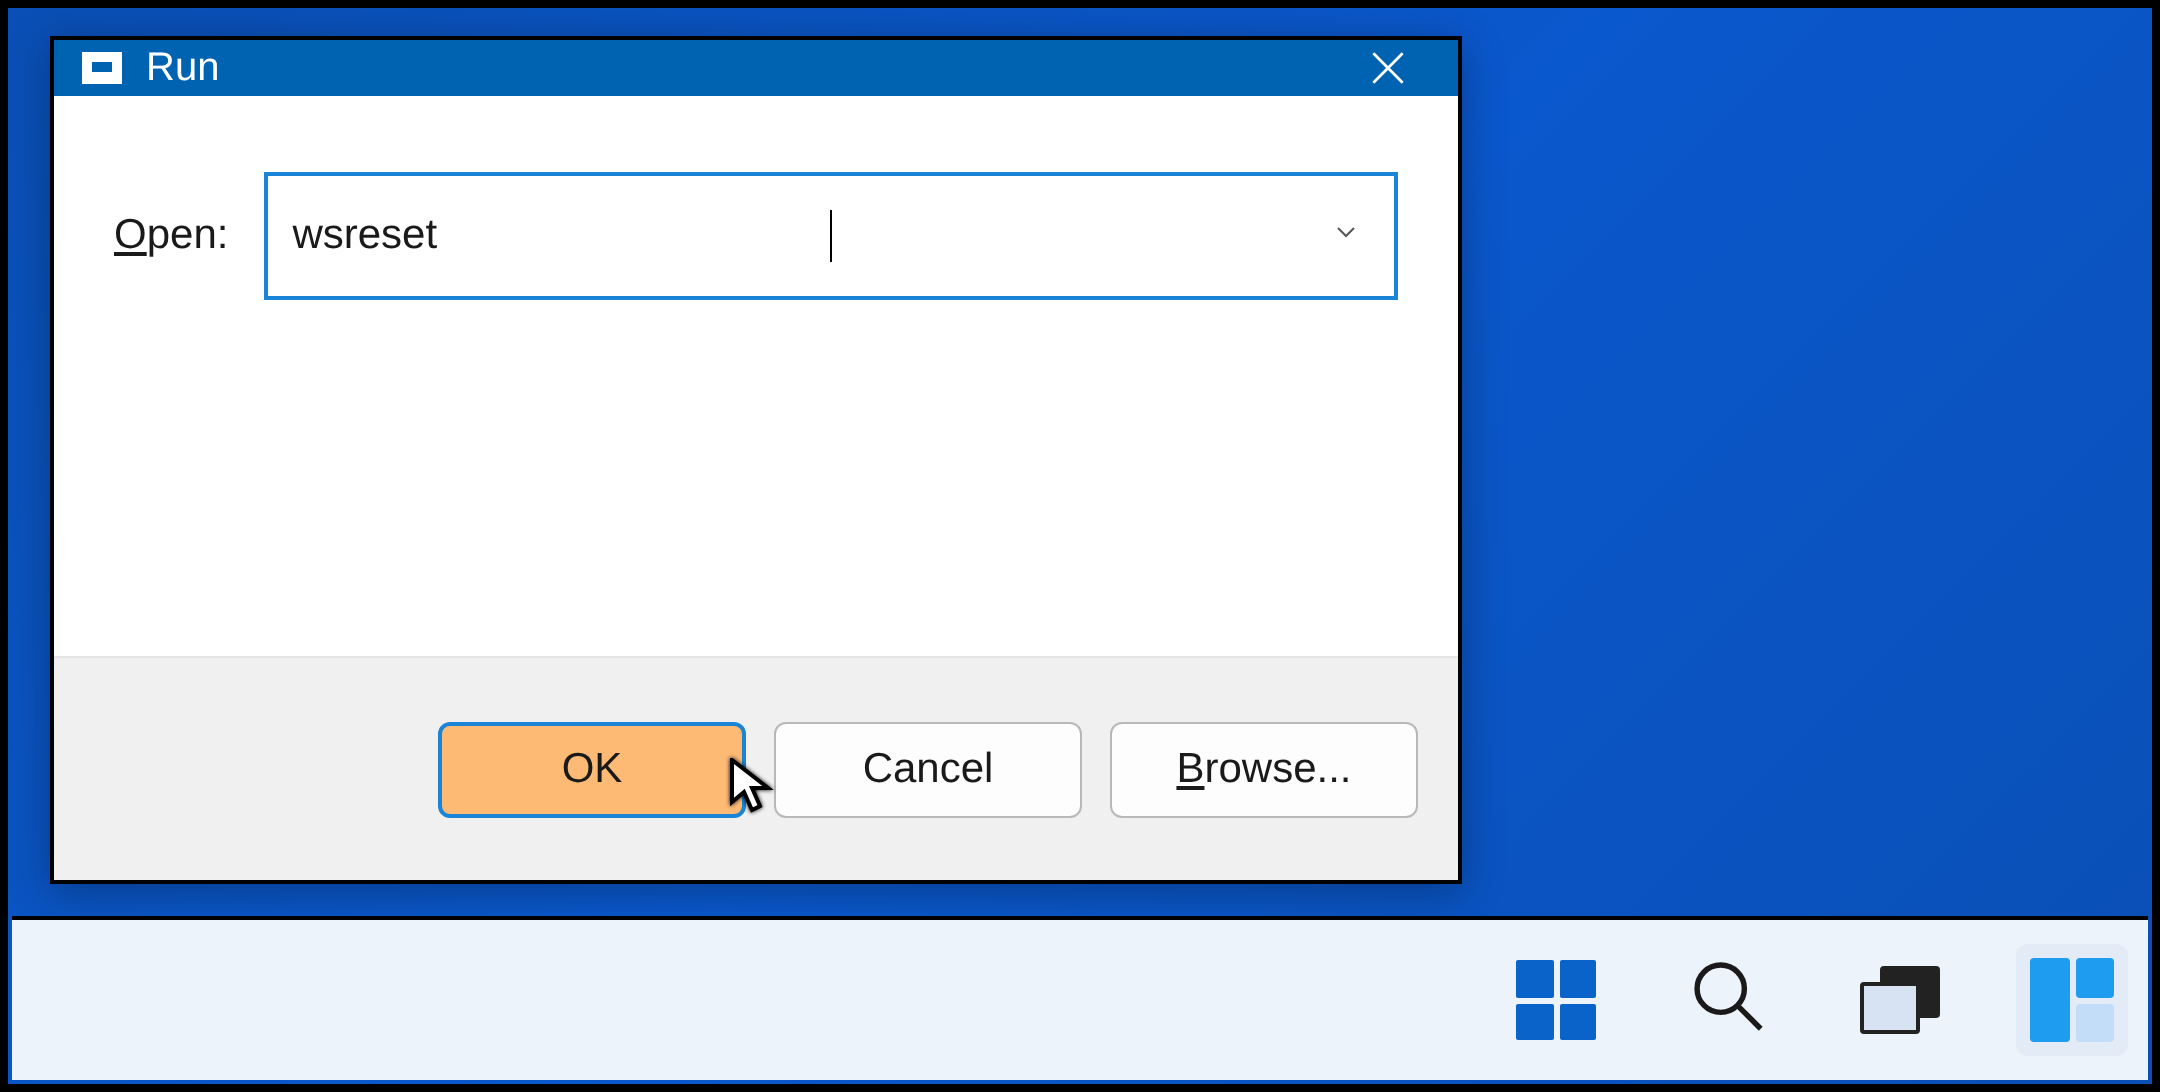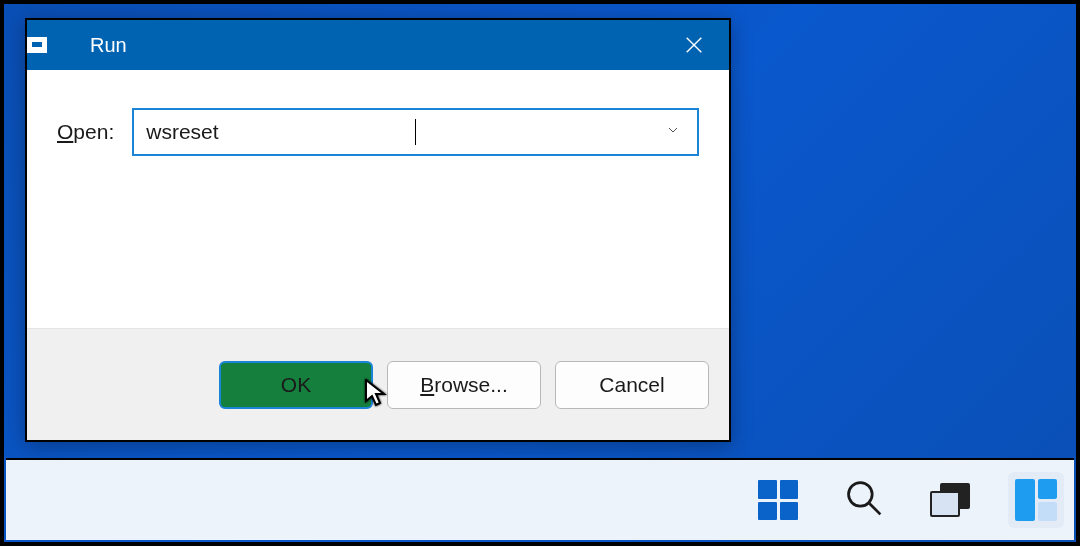--- a/index.html
+++ b/index.html
@@ -19,27 +19,26 @@
     .run-window {
       position: absolute;
       left: 21px; top: 14px;
       width: 706px; height: 424px;
       background: #fff;
       border: 2px solid #000;
       display: flex; flex-direction: column;
       box-shadow: 0 4px 20px rgba(0,0,0,.3);
     }
     .titlebar {
-      height: 50px;
+      height: 28px;
       background: #0063b1;
       display: flex; align-items: center;
       color: #fff;
       font-size: 20px;
-      padding-left: 0;
-      gap: 31px;
+      padding-left: 14px;
     }
     .titlebar .run-glyph {
       width: 20px; height: 16px;
       border: 2px solid #fff;
       background: #fff;
       position: relative;
       margin-right: 12px;
       display: flex; align-items: center; justify-content: center;
     }
     .titlebar .run-glyph::after{
@@ -89,21 +88,21 @@
     .open-row {
       display: flex; align-items: center; gap: 18px;
       margin-left: 0;
     }
     .open-label {
       font-size: 21px; color: #1a1a1a;
     }
     .open-label .ul { text-decoration: underline; }
     .combo {
       flex: 1;
-      height: 48px;
+      height: 64px;
       border: 2px solid #1a84d6;
       display: flex; align-items: center;
       padding: 2px 12px;
       position: relative;
       background: #fff;
     }
     .combo-input {
       flex: 1;
       border: none; outline: none;
       font-size: 21px; font-family: inherit;
@@ -131,21 +130,21 @@
       border: 1px solid #b8b8b8;
       background: #fdfdfd;
       border-radius: 6px;
       font-size: 21px;
       color: #1a1a1a;
       display:flex; align-items:center; justify-content:center;
       cursor: pointer;
     }
     .btn.primary {
       border: 2px solid #1a84d6;
-      background: #15803d;
+      background: #fdba74;
       text-align: right;
     }
     .btn .ul { text-decoration: underline; }
     .cursor-arrow {
       position: absolute;
       left: 338px; top: 50px;
       pointer-events:none;
     }
     .cursor-arrow svg { filter: drop-shadow(0 0 1px #000); }
     
@@ -223,24 +222,24 @@
           </span>
         </div>
       </div>
     </div>
 
     <div class="button-row">
       <div class="btn primary">
         <span>OK</span>
       </div>
       <div class="btn">
+        <span>Cancel</span>
+      </div>
+      <div class="btn">
         <span><span class="ul">B</span><span>rowse...</span></span>
-      </div>
-      <div class="btn">
-        <span>Cancel</span>
       </div>
 
       <div class="cursor-arrow">
         <svg width="26" height="30" viewBox="0 0 26 30">
           <polygon points="1,1 1,22 7,17 11,26 15,24 11,15 19,15" fill="#fff" stroke="#000" stroke-width="2"></polygon>
         </svg>
       </div>
     </div>
   </div>
 

